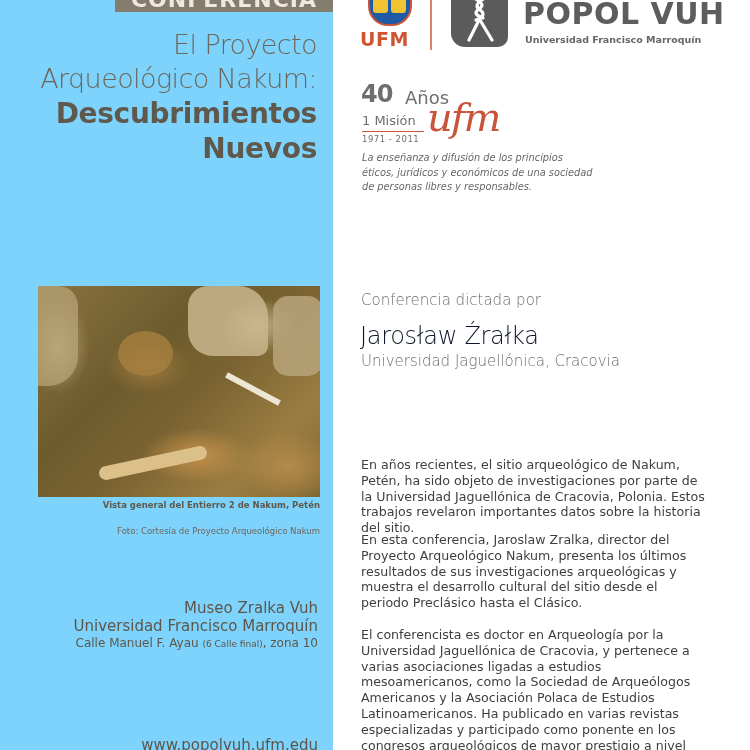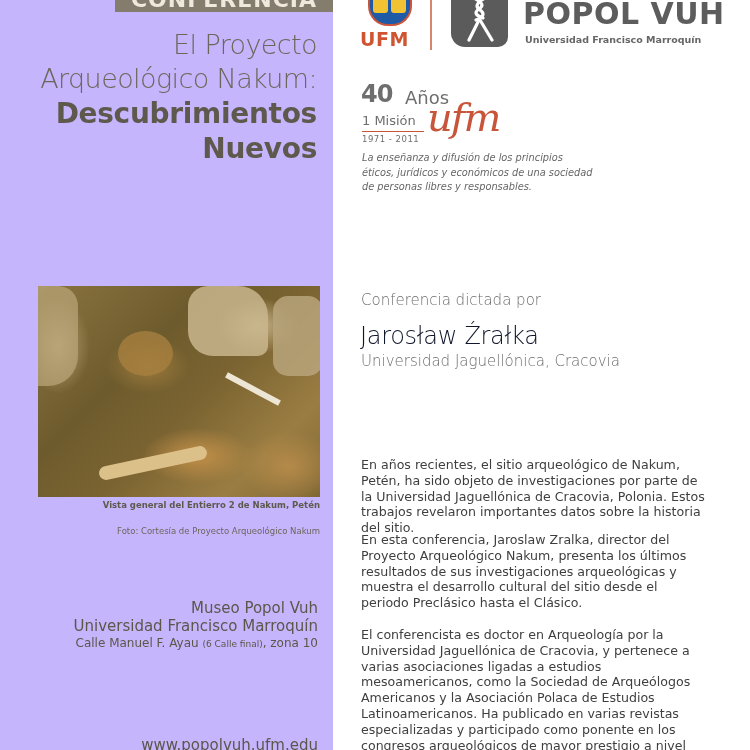--- a/index.html
+++ b/index.html
@@ -1,17 +1,17 @@
 <!DOCTYPE html>
 <html><head>
 <meta charset="utf-8">
 <style>
   html, body { margin: 0; padding: 0; }
   body { width: 750px; height: 750px; overflow: hidden; position: relative; background: #ffffff; font-family: "DejaVu Sans", sans-serif; }
-  .left-panel { position: absolute; left: 0; top: 0; width: 333px; height: 750px; background: #c4b5fd; }
+  .left-panel { position: absolute; left: 0; top: 0; width: 333px; height: 750px; background: #7dd3fc; }
   .banner { position: absolute; left: 115px; top: -12px; width: 218px; height: 24px; background: #847c6c; color: #efe9dd; font-weight: bold; font-size: 22px; line-height: 24px; text-align: center; letter-spacing: 1px; overflow: hidden; }
   .title-block { position: absolute; right: 16px; top: 28px; text-align: right; color: #6b6457; }
   .title-light { font-family: "DejaVu Sans", sans-serif; font-weight: 200; font-size: 27px; line-height: 34px; letter-spacing: -0.6px; color: #6d665a; }
   .title-bold { font-family: "DejaVu Sans", sans-serif; font-weight: bold; font-size: 28px; line-height: 35px; letter-spacing: -0.3px; color: #5f584c; }
 
   .photo { position: absolute; left: 38px; top: 286px; width: 282px; height: 211px; overflow: hidden;
     background:
       radial-gradient(ellipse 60px 40px at 110px 80px, #9c7a3c 0%, rgba(156,122,60,0) 70%),
       radial-gradient(ellipse 50px 35px at 220px 40px, #c7b48a 0%, rgba(199,180,138,0) 80%),
       radial-gradient(ellipse 80px 40px at 160px 170px, #c28f48 0%, rgba(194,143,72,0) 70%),
@@ -86,21 +86,21 @@
     <div class="rock1"></div>
     <div class="rock2"></div>
     <div class="skull"></div>
     <div class="arrow"></div>
     <div class="bone1"></div>
   </div>
   <div class="caption">Vista general del Entierro 2 de Nakum, Petén</div>
   <div class="credit">Foto: Cortesía de Proyecto Arqueológico Nakum</div>
 
   <div class="venue">
-    <div class="v1">Museo Popol Vuh</div>
+    <div class="v1">Museo Zralka Vuh</div>
     <div class="v2">Universidad Francisco Marroquín</div>
     <div class="v3"><span>Calle Manuel F. Ayau</span> <small>(6 Calle final)</small><span>, zona 10</span></div>
   </div>
 
 
   <div class="url">www.popolvuh.ufm.edu</div>
 </div>
 
 <div class="ufm-logo">
   <div class="ufm-shield">

